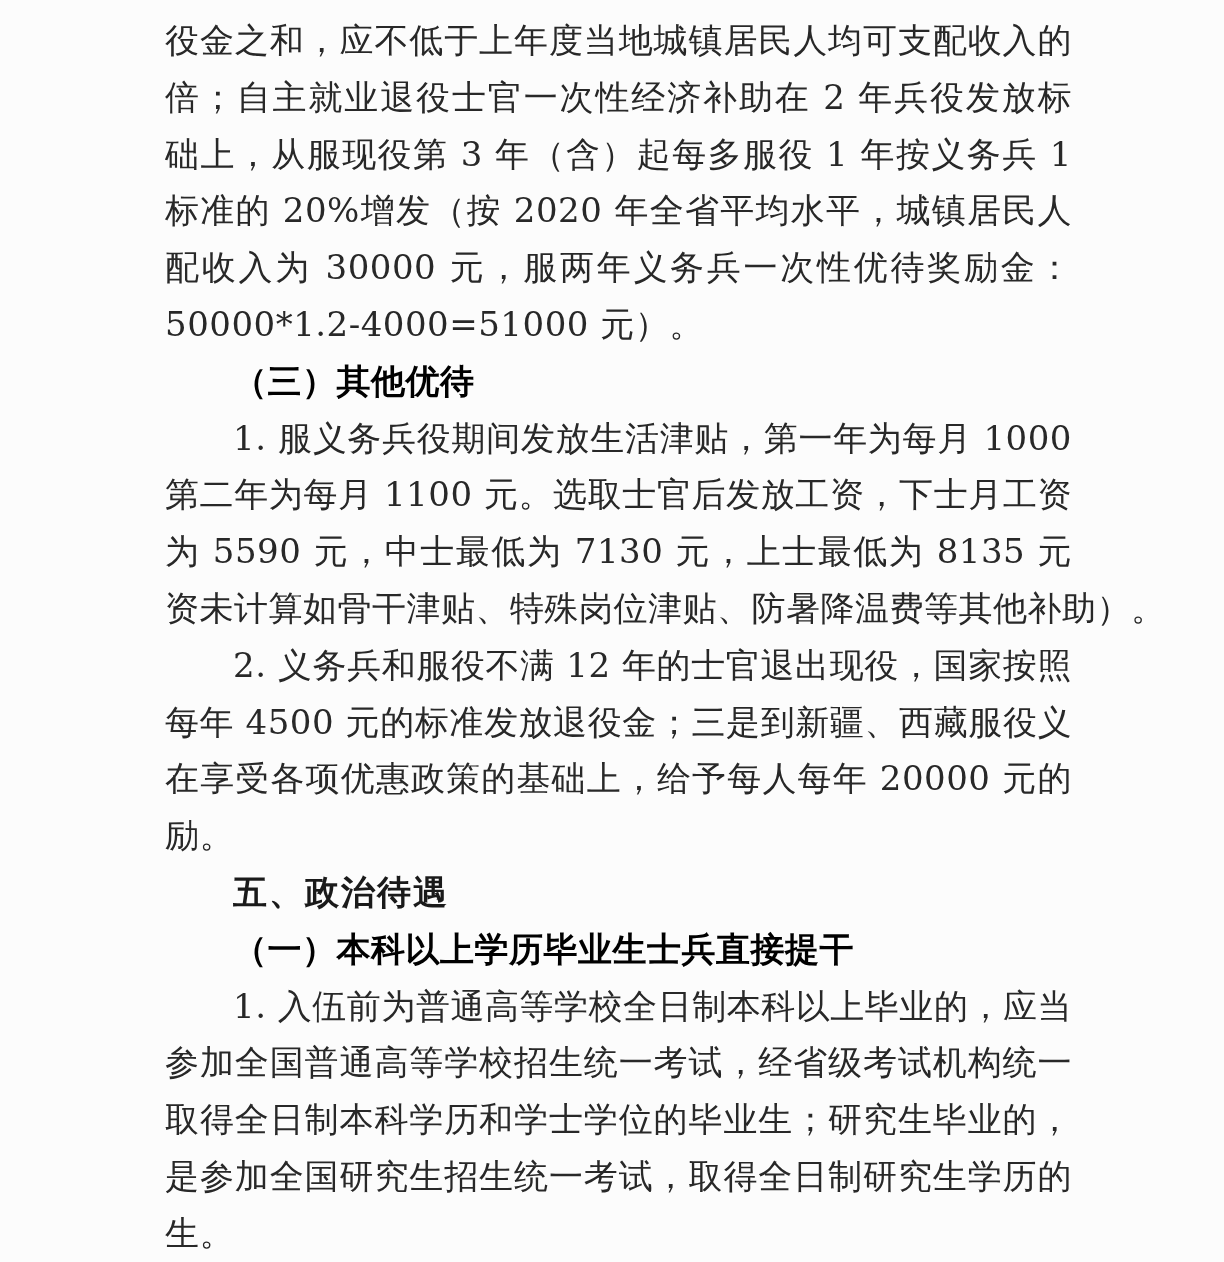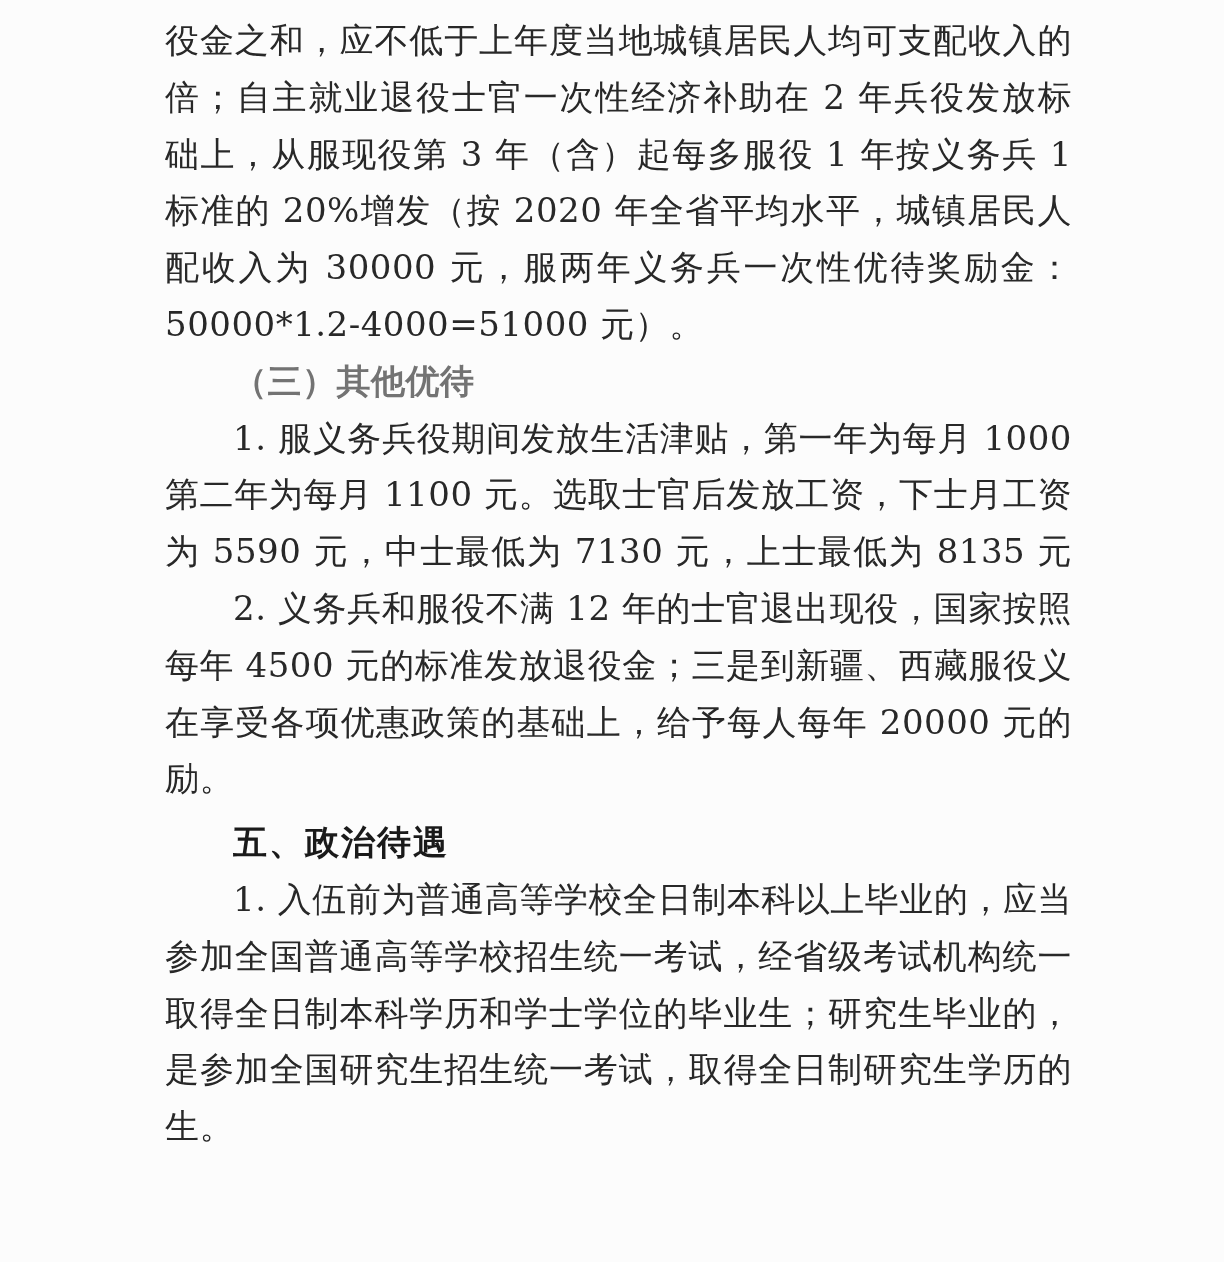--- a/index.html
+++ b/index.html
@@ -40,49 +40,50 @@
     text-align: justify;
     text-align-last: justify;
     white-space: normal;
     overflow: hidden;
   }
   .line.indent {
     padding-left: 68px;
   }
   .line.h-kai {
     font-weight: bold;
-    color: #737373;
+    color: #000000;
   }
   .line.h-hei {
     font-family: "DejaVu Sans", "Liberation Sans", sans-serif;
     font-weight: bold;
     color: #1a1a1a;
     letter-spacing: 2px;
-    margin-top: 7px;
   }
 </style>
 </head>
 <body>
 
 <div class="page">
   <div class="textblock" id="textblock">
       <div class="line justify">役金之和，应不低于上年度当地城镇居民人均可支配收入的 1.2</div>
       <div class="line justify">倍；自主就业退役士官一次性经济补助在 2 年兵役发放标准的基</div>
       <div class="line justify">础上，从服现役第 3 年（含）起每多服役 1 年按义务兵 1 年发放</div>
       <div class="line justify">标准的 20%增发（按 2020 年全省平均水平，城镇居民人均可支</div>
       <div class="line justify">配收入为 30000 元，服两年义务兵一次性优待奖励金：</div>
       <div class="line">50000*1.2-4000=51000 元）。</div>
       <div class="line indent h-kai">（三）其他优待</div>
       <div class="line justify indent">1.  服义务兵役期间发放生活津贴，第一年为每月 1000 元，</div>
       <div class="line justify">第二年为每月 1100 元。选取士官后发放工资，下士月工资最低</div>
       <div class="line justify">为 5590 元，中士最低为 7130 元，上士最低为 8135 元（以上工</div>
+      <div class="line">资未计算如骨干津贴、特殊岗位津贴、防暑降温费等其他补助）。</div>
       <div class="line justify indent">2.  义务兵和服役不满 12 年的士官退出现役，国家按照每人</div>
       <div class="line justify">每年 4500 元的标准发放退役金；三是到新疆、西藏服役义务兵，</div>
       <div class="line justify">在享受各项优惠政策的基础上，给予每人每年 20000 元的经济奖</div>
       <div class="line">励。</div>
       <div class="line indent h-hei">五、政治待遇</div>
+      <div class="line indent h-kai">（一）本科以上学历毕业生士兵直接提干</div>
       <div class="line justify indent">1.  入伍前为普通高等学校全日制本科以上毕业的，应当是</div>
       <div class="line justify">参加全国普通高等学校招生统一考试，经省级考试机构统一录取</div>
       <div class="line justify">取得全日制本科学历和学士学位的毕业生；研究生毕业的，应当</div>
       <div class="line justify">是参加全国研究生招生统一考试，取得全日制研究生学历的毕业</div>
       <div class="line">生。</div>
     </div>
 </div>
 
 </body></html>

